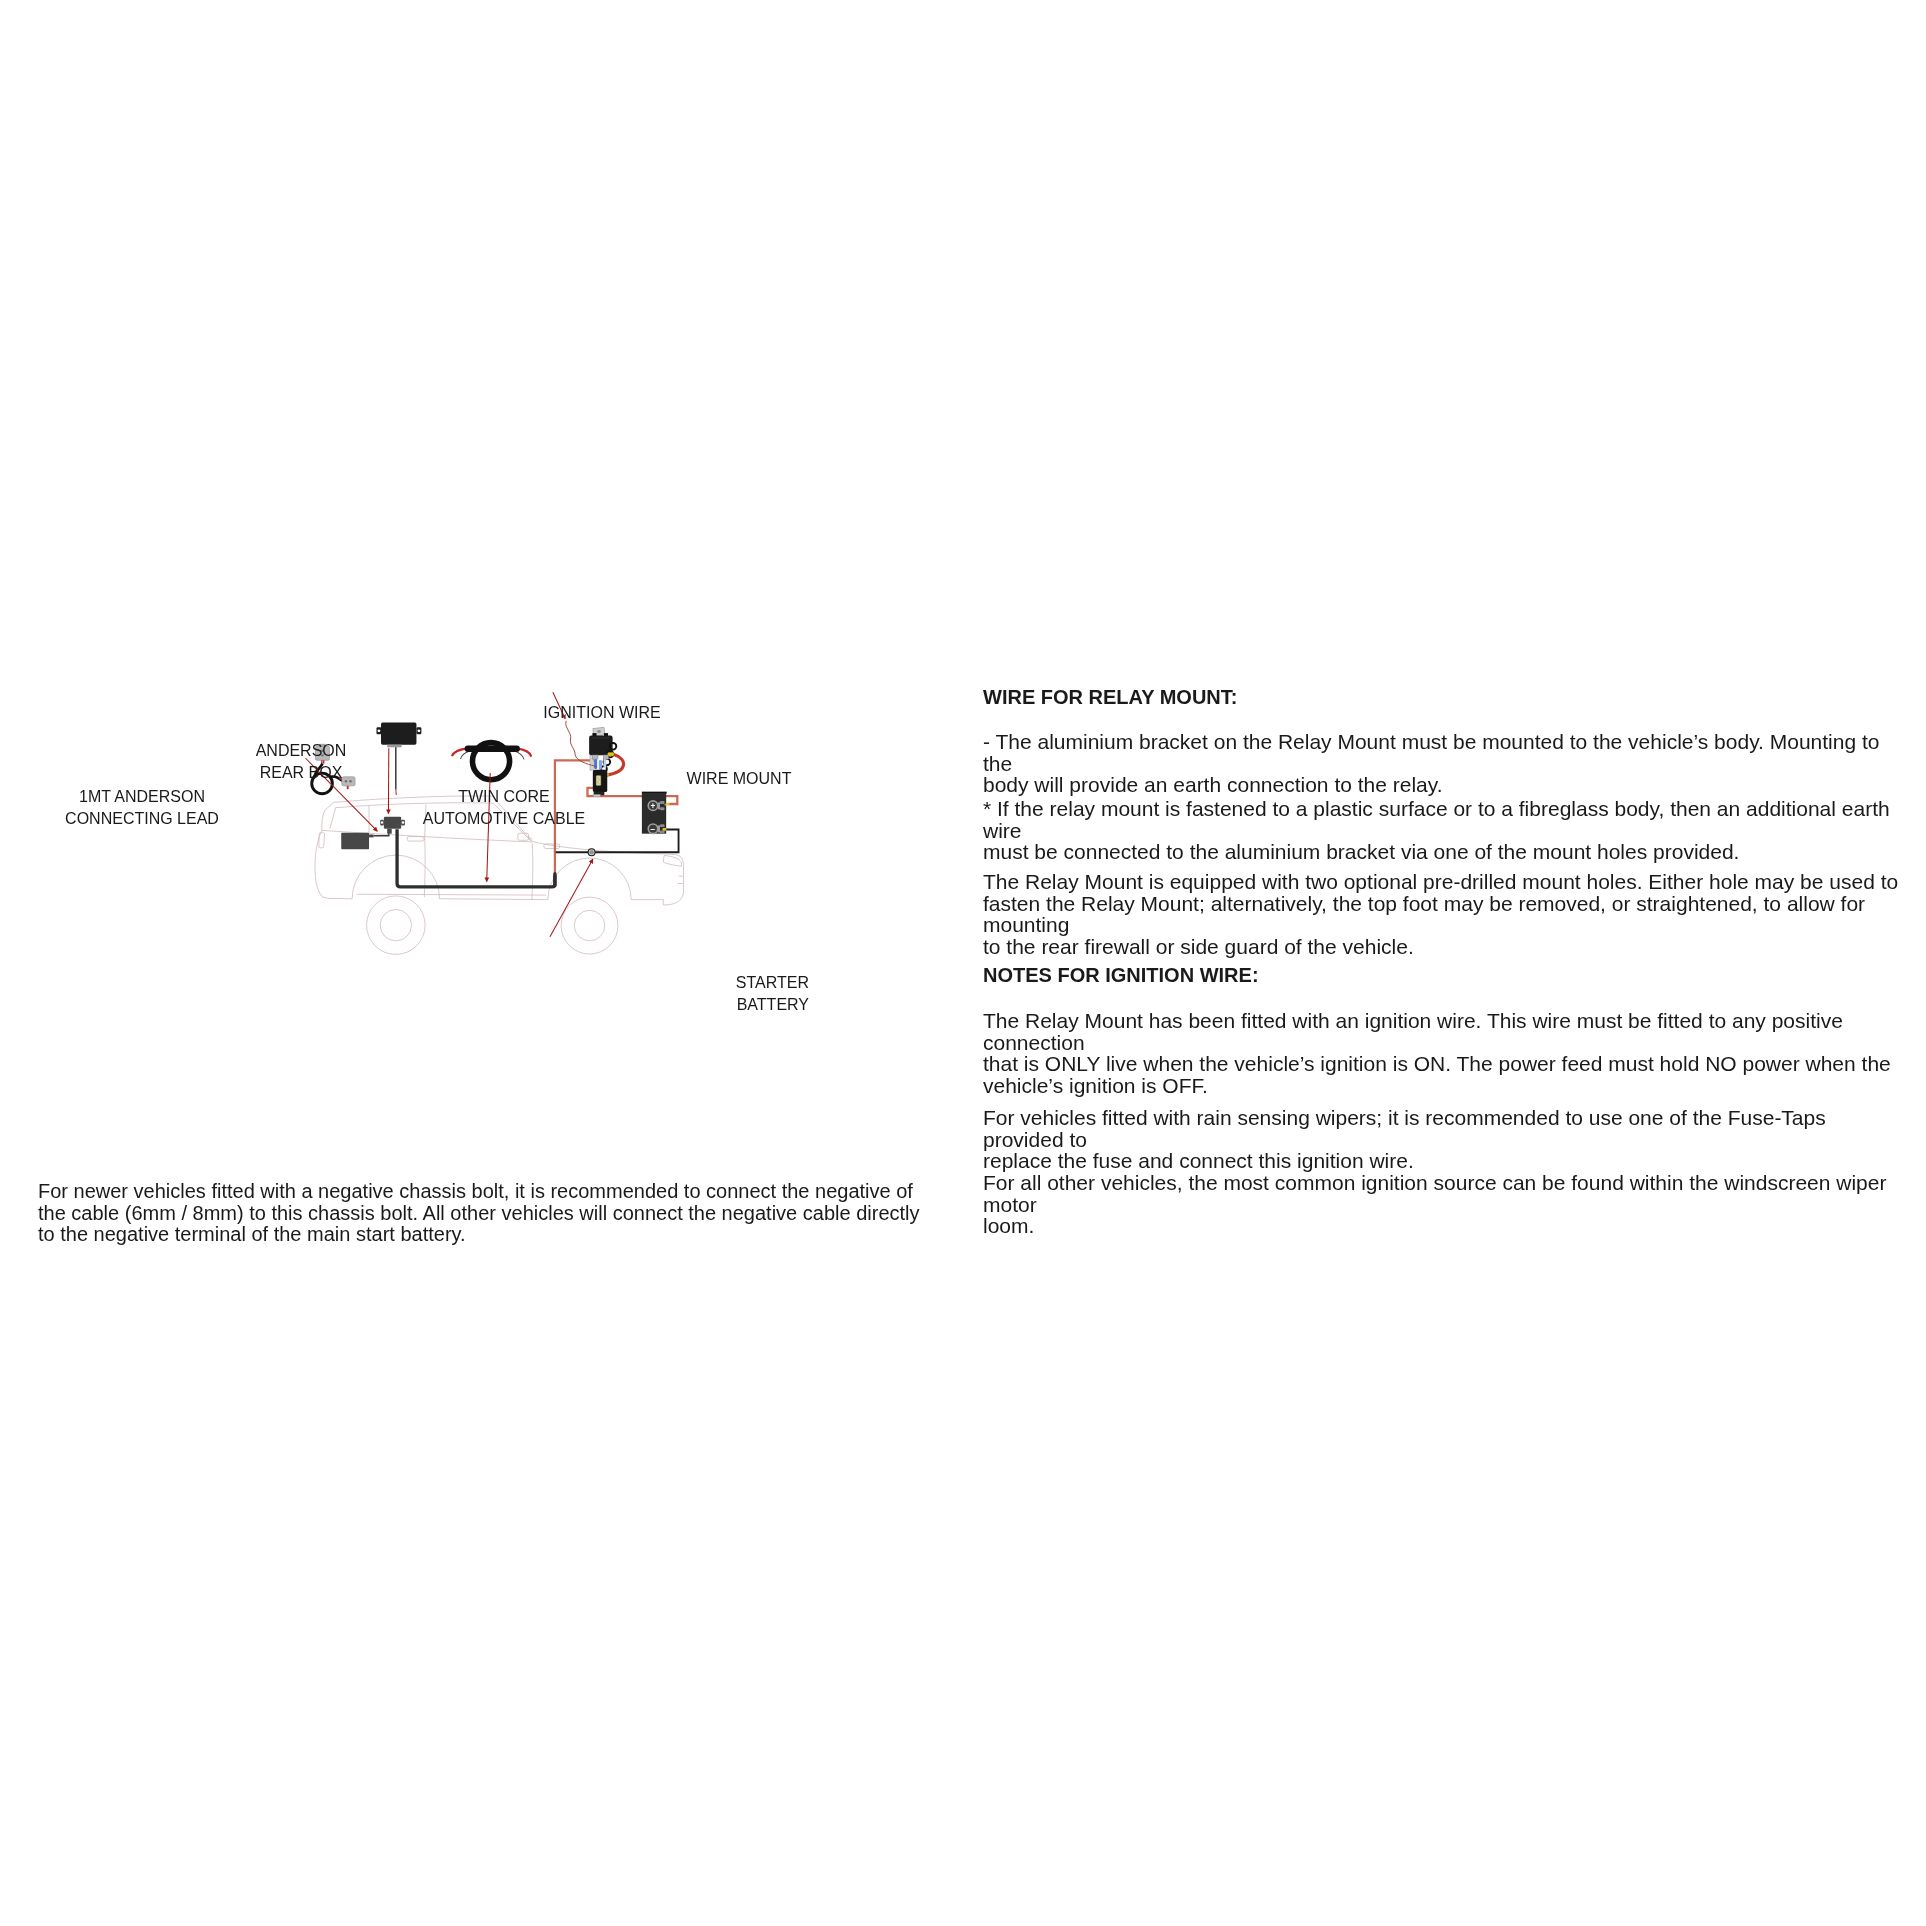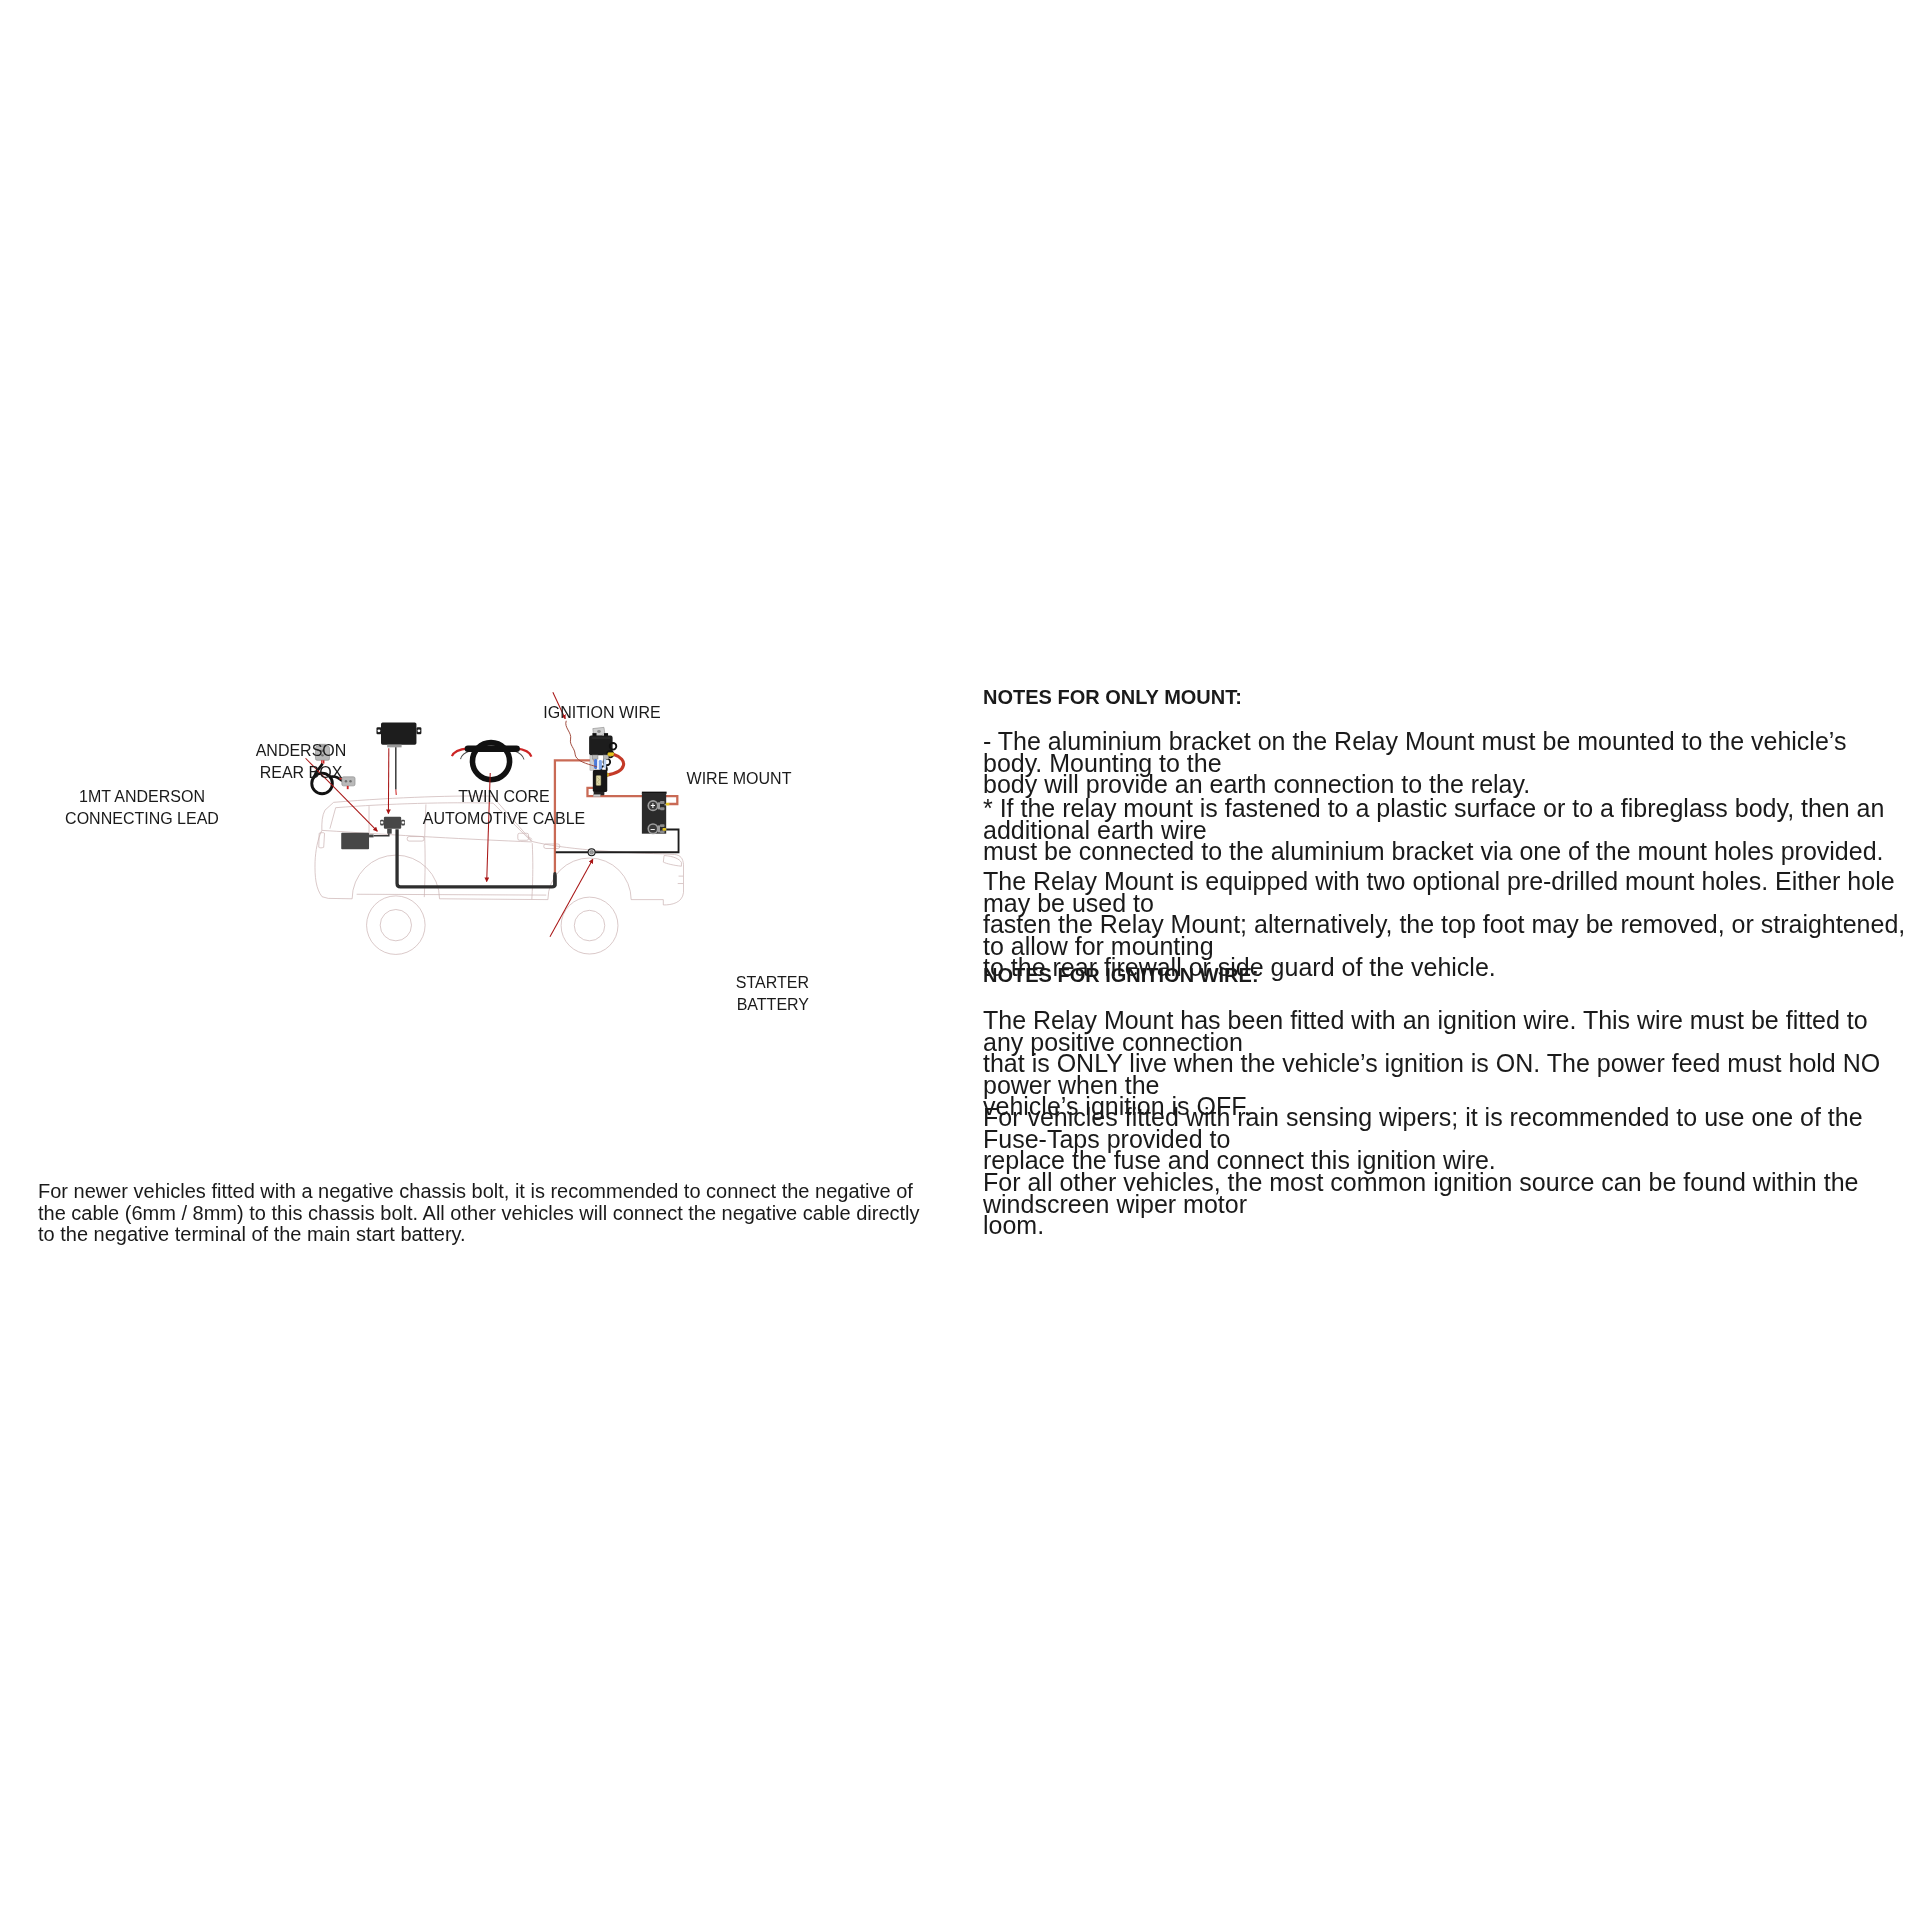--- a/index.html
+++ b/index.html
@@ -21,21 +21,21 @@
     font-family:"Liberation Sans", sans-serif;color:var(--text-color);
   }
   .abs{position:absolute;}
   .diag-label{
     font-size:16px;line-height:22.4px;white-space:pre-line;text-align:center;
     transform:translateX(-50%);color:var(--text-color);
   }
   .diag-label.right{transform:none;text-align:right;margin-top:15px;}
   .notes-col{position:absolute;left:983px;top:0;width:923px;}
   .note-h{position:absolute;font-size:20px;font-weight:bold;white-space:pre-line;line-height:21.5px;}
-  .note-p{position:absolute;font-size:25px;line-height:21.5px;white-space:pre-line;}
+  .note-p{position:absolute;font-size:21px;line-height:21.5px;white-space:pre-line;}
   .note-p.italic{}
   .caption{
     position:absolute;left:38px;top:1181px;width:892px;
     font-size:20px;line-height:21.5px;white-space:pre-line;
   }
   svg .car{stroke:var(--vehicle-outline);stroke-width:3.5;fill:none;}
   svg .ah{fill:var(--annotation-arrow);}
   svg .ann{stroke:var(--annotation-arrow);stroke-width:5;fill:none;}
   svg text.termsign{font-family:"Liberation Sans",sans-serif;font-weight:bold;fill:#ffffff;}
 </style>
@@ -240,21 +240,21 @@
 <div class="abs diag-label" style="left:504px;top:786px">TWIN CORE
 AUTOMOTIVE CABLE</div>
 <div class="abs diag-label right" style="left:637px;top:957px;width:172px">STARTER
 BATTERY</div>
 
 <div class="caption">For newer vehicles fitted with a negative chassis bolt, it is recommended to connect the negative of
 the cable (6mm / 8mm) to this chassis bolt. All other vehicles will connect the negative cable directly
 to the negative terminal of the main start battery.</div>
 
 <div class="notes-col">
-  <div class="note-h" style="top:687px">NOTES FOR ONLY MOUNT:</div>
+  <div class="note-h" style="top:687px">WIRE FOR RELAY MOUNT:</div>
   <div class="note-p" style="top:731px;width:923px">- The aluminium bracket on the Relay Mount must be mounted to the vehicle’s body. Mounting to the
 body will provide an earth connection to the relay.</div>
   <div class="note-p italic" style="top:798px;width:923px">* If the relay mount is fastened to a plastic surface or to a fibreglass body, then an additional earth wire
 must be connected to the aluminium bracket via one of the mount holes provided.</div>
   <div class="note-p italic" style="top:871px;width:923px">The Relay Mount is equipped with two optional pre-drilled mount holes. Either hole may be used to
 fasten the Relay Mount; alternatively, the top foot may be removed, or straightened, to allow for mounting
 to the rear firewall or side guard of the vehicle.</div>
   <div class="note-h" style="top:965px">NOTES FOR IGNITION WIRE:</div>
   <div class="note-p" style="top:1010px;width:923px">The Relay Mount has been fitted with an ignition wire. This wire must be fitted to any positive connection
 that is ONLY live when the vehicle’s ignition is ON. The power feed must hold NO power when the

